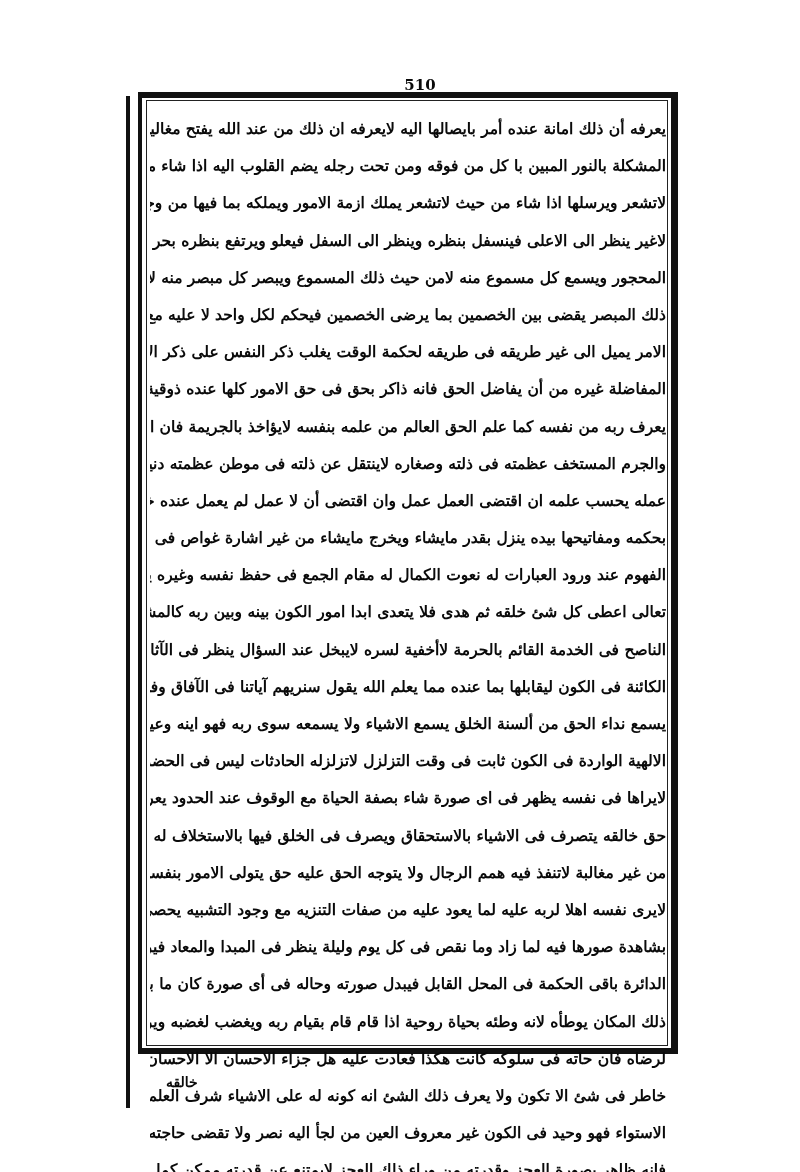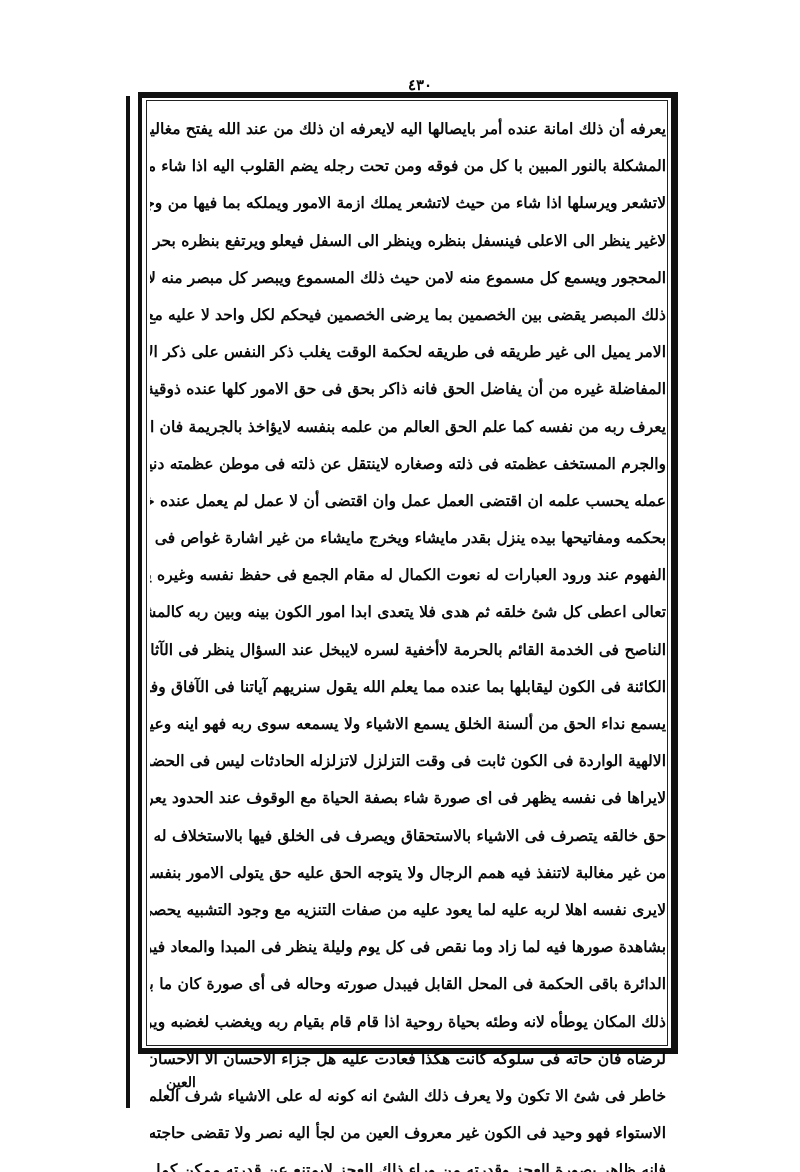--- a/index.html
+++ b/index.html
@@ -17,21 +17,21 @@
                 direction: rtl; }
   .line { height: 37.2px; line-height: 37.2px; font-size: 15.5px; font-weight: bold;
           white-space: nowrap; overflow: hidden; text-align: justify; text-align-last: justify;
           letter-spacing: -0.3px; }
   .catchword { position: absolute; left: 166px; top: 1074px; font-size: 14px; font-weight: bold;
                direction: rtl; }
 </style>
 </head>
 <body>
 
-<div class="page-number">٤٣٠</div>
+<div class="page-number">510</div>
 
 <div class="left-bar"></div>
 <div class="frame-outer"></div>
 <div class="frame-inner"></div>
 
 <div class="text-block" id="text-block">
     <div class="line">يعرفه أن ذلك امانة عنده أمر بايصالها اليه لايعرفه ان ذلك من عند الله يفتح مغاليق الامور</div>
     <div class="line">المشكلة بالنور المبين با كل من فوقه ومن تحت رجله يضم القلوب اليه اذا شاء من حيث</div>
     <div class="line">لاتشعر ويرسلها اذا شاء من حيث لاتشعر يملك ازمة الامور ويملكه بما فيها من وجه الحق</div>
     <div class="line">لاغير ينظر الى الاعلى فينسفل بنظره وينظر الى السفل فيعلو ويرتفع بنظره بحر الواسع ويوسع</div>
@@ -55,13 +55,13 @@
     <div class="line">لايرى نفسه اهلا لربه عليه لما يعود عليه من صفات التنزيه مع وجود التشبيه يحصى انفاسه</div>
     <div class="line">بشاهدة صورها فيه لما زاد وما نقص فى كل يوم وليلة ينظر فى المبدا والمعاد فيرى التقاء طرفى</div>
     <div class="line">الدائرة باقى الحكمة فى المحل القابل فيبدل صورته وحاله فى أى صورة كان ما بطنا مكانا الاحى</div>
     <div class="line">ذلك المكان يوطأه لانه وطئه بحياة روحية اذا قام قام بقيام ربه ويغضب لغضبه ويرضى</div>
     <div class="line">لرضاه فان حاته فى سلوكه كانت هكذا فعادت عليه هل جزاء الاحسان الا الاحسان لايخطر له</div>
     <div class="line">خاطر فى شئ الا تكون ولا يعرف ذلك الشئ انه كونه له على الاشياء شرف العلماء الاشرف</div>
     <div class="line">الاستواء فهو وحيد فى الكون غير معروف العين من لجأ اليه نصر ولا تقضى حاجته الا به</div>
     <div class="line">فانه ظاهر بصورة العجز وقدرته من وراء ذلك العجز لايمتنع عن قدرته ممكن كما لايمتنع عن</div>
   </div>
 
-<div class="catchword">العين</div>
+<div class="catchword">خالقه</div>
 
 </body></html>

